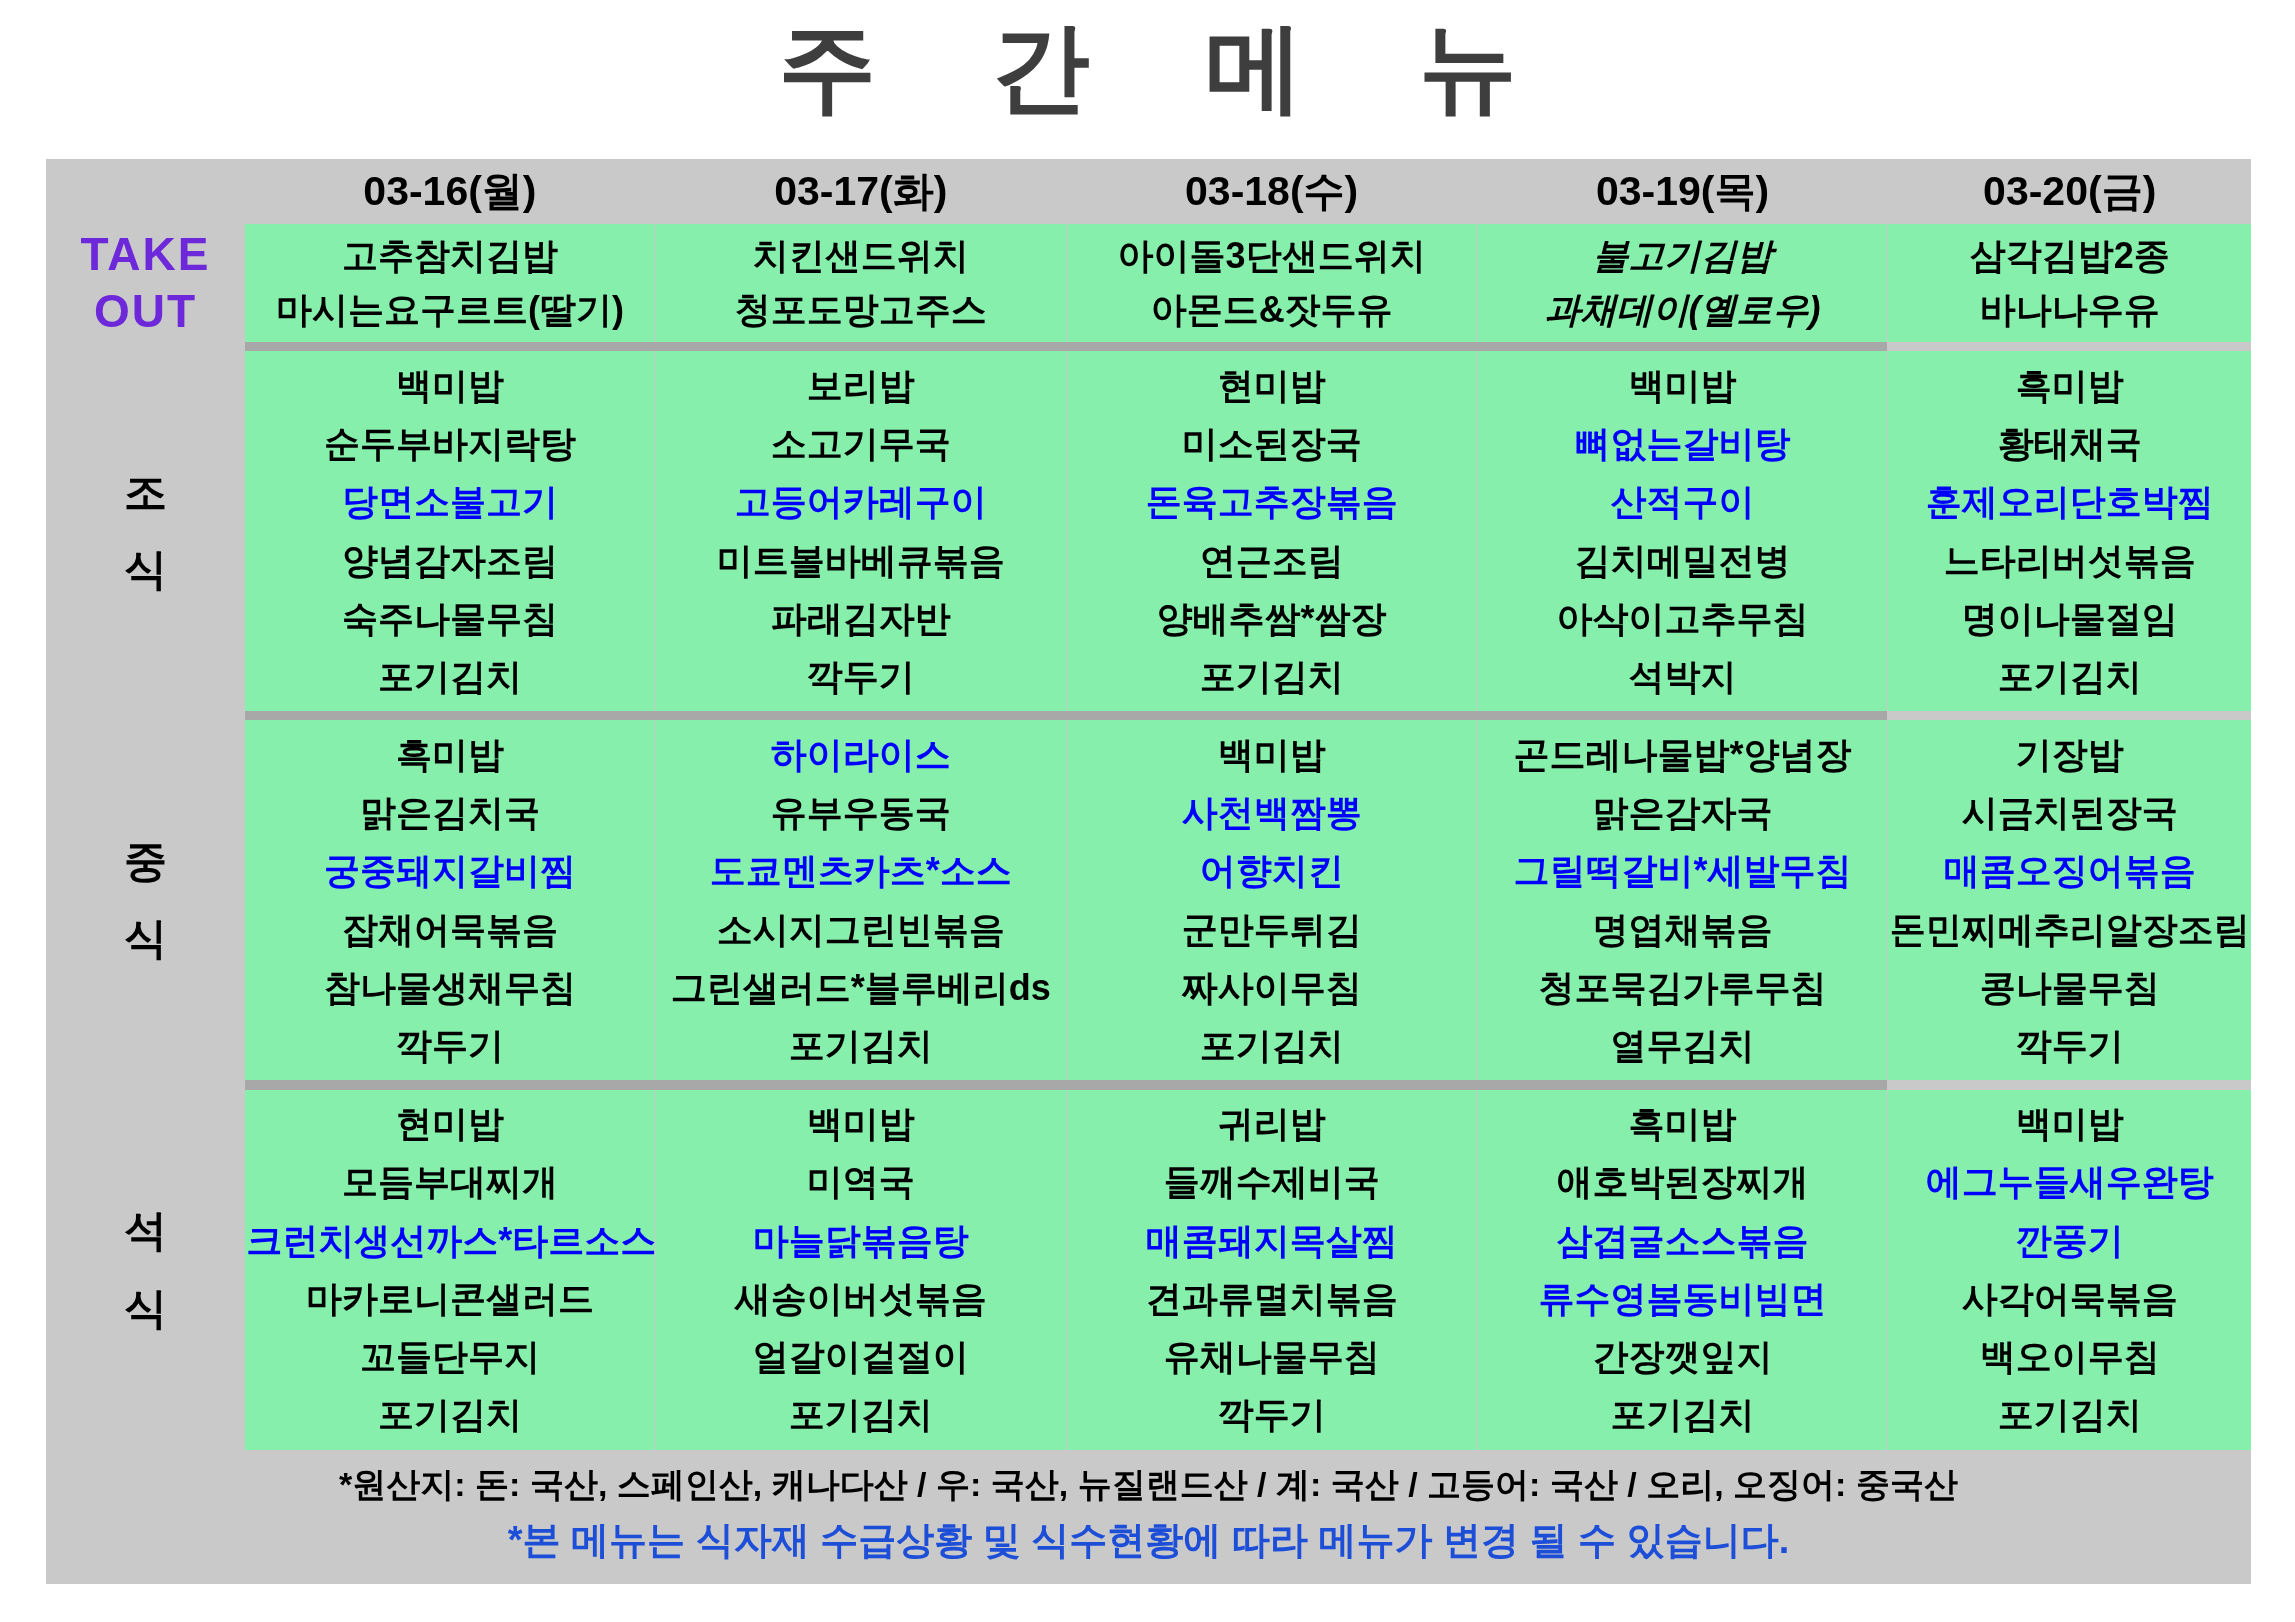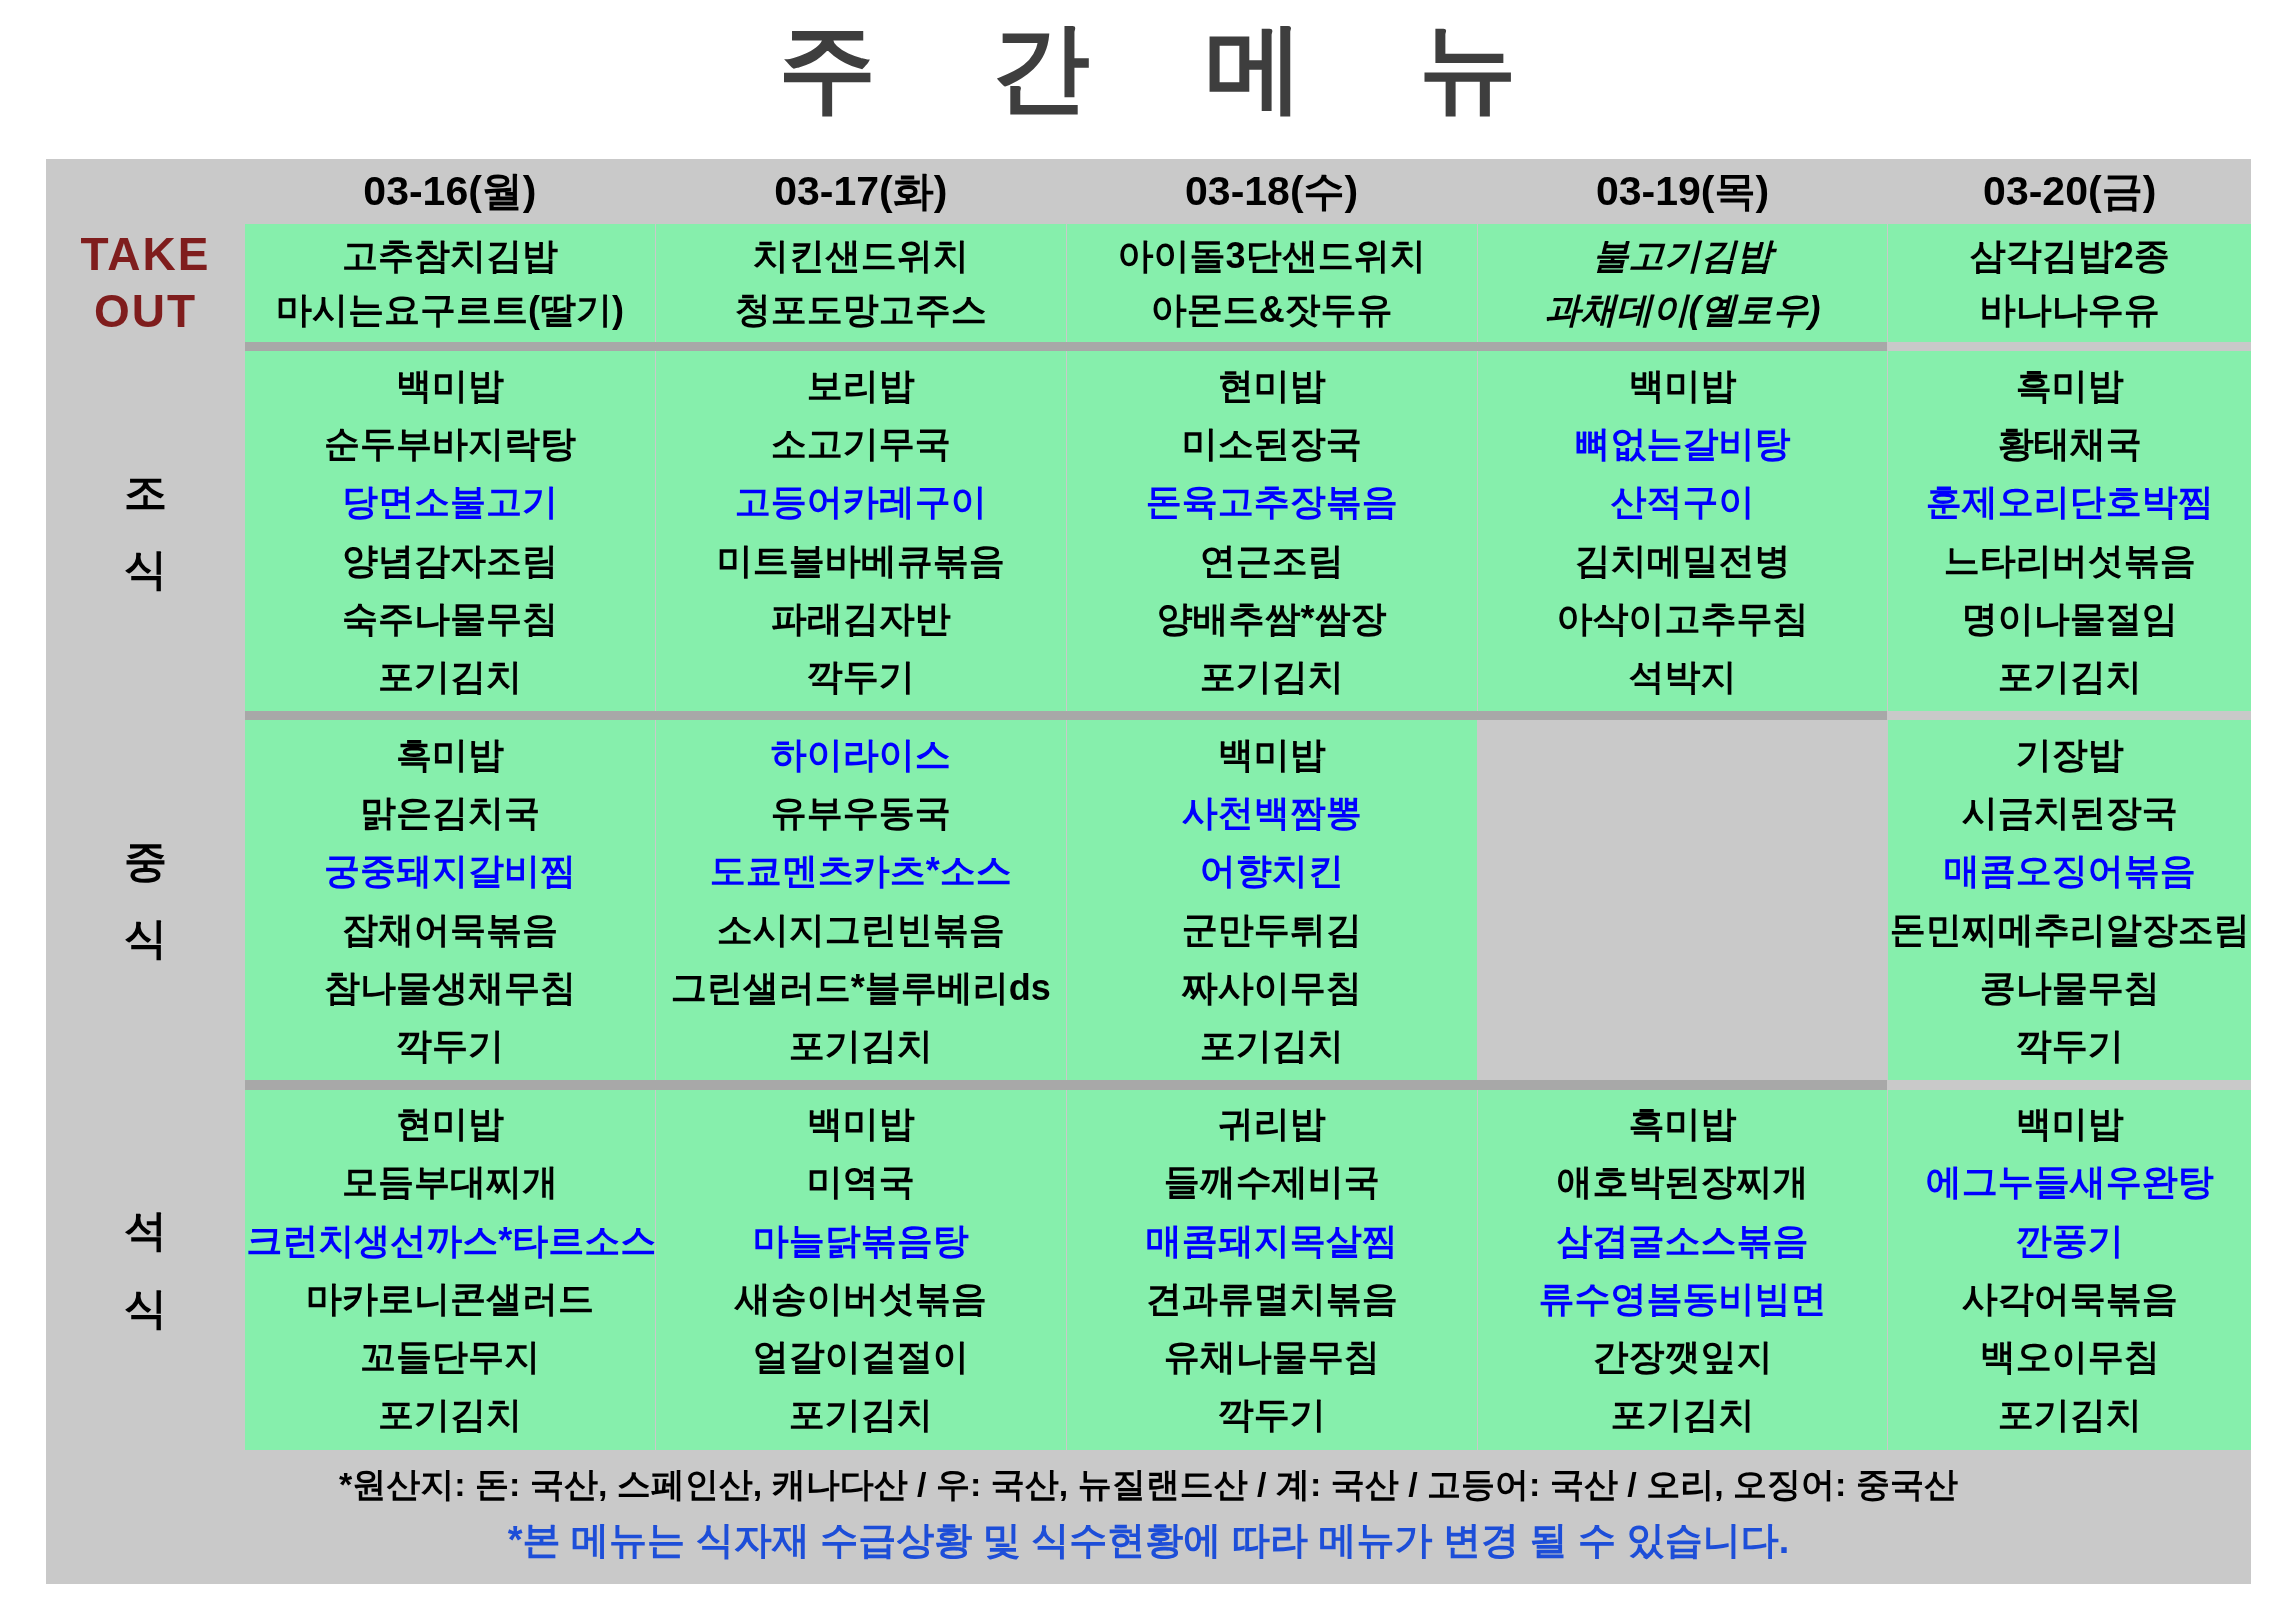--- a/index.html
+++ b/index.html
@@ -17,21 +17,21 @@
     position:absolute;left:46px;top:159px;width:2205px;height:1425px;
     background:#c9c9c9;display:flex;flex-direction:column;
   }
   .table-main{display:flex;height:1290px;flex:none;}
   .label-col{width:199px;flex:none;display:flex;flex-direction:column;}
   .lbl-spacer{height:65px;flex:none;}
   .lbl-gap{height:9.2px;flex:none;}
   .lbl-takeout{
     height:118px;flex:none;display:flex;flex-direction:column;
     justify-content:center;align-items:center;
-    font-size:46px;font-weight:700;color:#7f1d1d;line-height:1.25;letter-spacing:2px;
+    font-size:46px;font-weight:700;color:#6d28d9;line-height:1.25;letter-spacing:2px;
   }
   .lbl-meal{
     height:360px;flex:none;display:flex;flex-direction:column;
     justify-content:center;align-items:center;
     font-size:43px;font-weight:700;color:#000;line-height:1.8;
   }
   .days-grid{
     flex:1;display:grid;
     grid-template-columns:repeat(4,1fr);
     grid-template-rows:65px 118px 9.2px 360px 9.2px 360px 9.2px 360px;
@@ -183,20 +183,28 @@
           <div class="item">과채데이(옐로우)</div>
         </div>
         <div class="cell" style="grid-area: 4 / 4;">
           <div class="item">백미밥</div>
           <div class="item hl">뼈없는갈비탕</div>
           <div class="item hl">산적구이</div>
           <div class="item">김치메밀전병</div>
           <div class="item">아삭이고추무침</div>
           <div class="item">석박지</div>
         </div>
+        <div class="cell" style="grid-area: 6 / 4;">
+          <div class="item">곤드레나물밥*양념장</div>
+          <div class="item">맑은감자국</div>
+          <div class="item hl">그릴떡갈비*세발무침</div>
+          <div class="item">명엽채볶음</div>
+          <div class="item">청포묵김가루무침</div>
+          <div class="item">열무김치</div>
+        </div>
         <div class="cell" style="grid-area: 8 / 4;">
           <div class="item">흑미밥</div>
           <div class="item">애호박된장찌개</div>
           <div class="item hl">삼겹굴소스볶음</div>
           <div class="item hl">류수영봄동비빔면</div>
           <div class="item">간장깻잎지</div>
           <div class="item">포기김치</div>
         </div>
         <div class="date-header" style="grid-area: 1 / 5;">03-20(금)</div>
         <div class="cell" style="grid-area: 2 / 5;">

